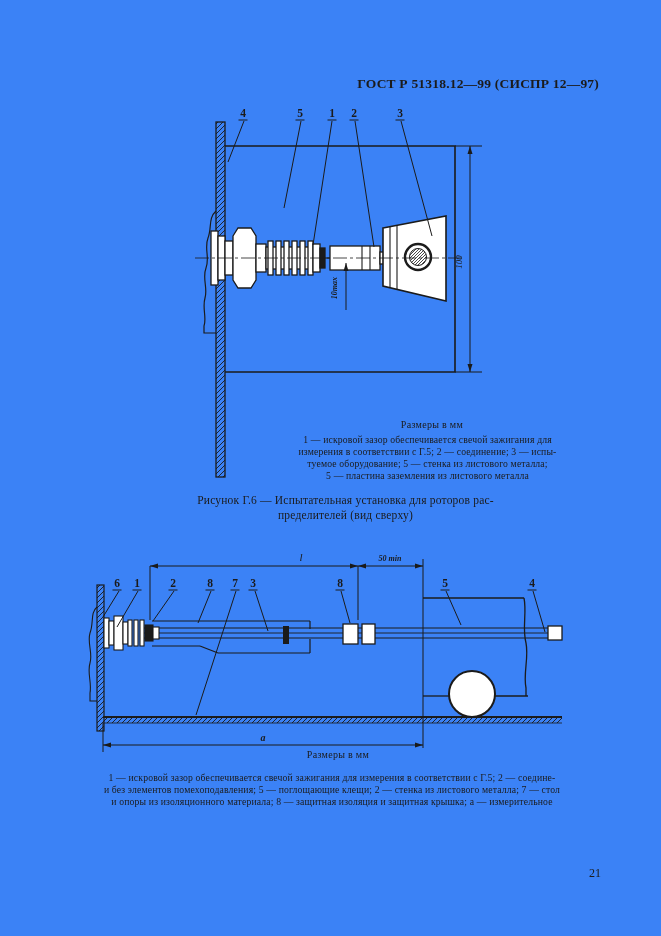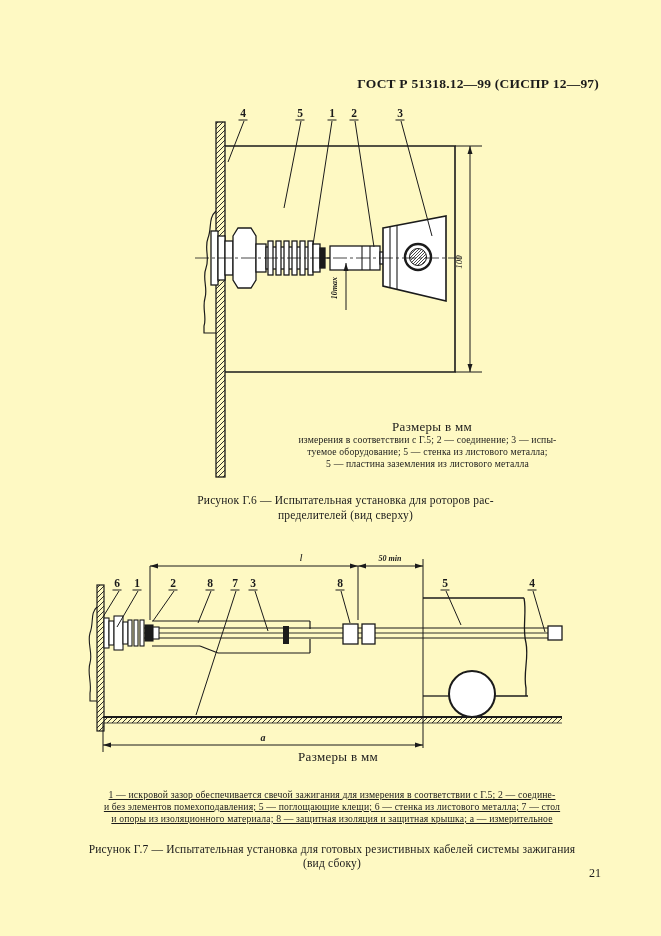--- a/index.html
+++ b/index.html
@@ -1,22 +1,22 @@
 <!DOCTYPE html>
 <html><head>
 <meta charset="utf-8">
 <style>
   html,body{margin:0;padding:0;background:#ffffff;}
   .page{
-    position:relative;width:661px;height:936px;background:#fef9c3;
+    position:relative;width:661px;height:936px;background:#3b82f6;
     font-family:"Liberation Serif","DejaVu Serif",serif;color:#1b1b1b;overflow:hidden;
   }
   .abs{position:absolute;}
   .header{top:76px;left:0;right:62px;text-align:right;font-weight:bold;font-size:13.5px;letter-spacing:.2px;}
-  .sizes-note{font-size:13px;text-align:center;letter-spacing:.3px;}
+  .sizes-note{font-size:10px;text-align:center;letter-spacing:.3px;}
   .legend{font-size:9.7px;line-height:11.9px;text-align:center;letter-spacing:.15px;}
   .caption{font-size:11.5px;text-align:center;line-height:15px;letter-spacing:.2px;}
   .pagenum{top:866px;right:60px;font-size:12px;}
   svg text{font-family:"Liberation Serif","DejaVu Serif",serif;fill:#1b1b1b;}
   .callout{font-size:11.5px;font-weight:bold;}
   .dimtext{font-size:9px;font-style:italic;}
   .dimtext-sm{font-size:8px;font-style:italic;font-weight:bold;}
   .dimletter{font-size:11px;font-style:italic;}
   .dimletter-sm{font-size:10px;font-style:italic;font-weight:bold;}
 </style>
@@ -110,20 +110,21 @@
         <line x1="142.5" y1="15" x2="151.5" y2="15"></line>
         <line x1="164.5" y1="15" x2="173.5" y2="15"></line>
         <line x1="210.5" y1="15" x2="219.5" y2="15"></line>
       </g>
     </g>
   </svg>
 
   <div class="abs sizes-note" style="top:419px;left:287px;width:290px;">Размеры в мм</div>
 
   <div class="abs legend" style="top:434px;left:285px;width:285px;">
+    <div>1 — искровой зазор обеспечивается свечой зажигания для</div>
     <div>измерения в соответствии с Г.5; 2 — соединение; 3 — испы-</div>
     <div>туемое оборудование; 5 — стенка из листового металла;</div>
     <div>5 — пластина заземления из листового металла</div>
   </div>
 
   <div class="abs caption" style="top:493px;left:158px;width:375px;">
     <div>Рисунок Г.6 — Испытательная установка для роторов рас-</div>
     <div>пределителей (вид сверху)</div>
   </div>
 
@@ -235,26 +236,22 @@
         <line x1="163.5" y1="45" x2="172.5" y2="45"></line>
         <line x1="250.5" y1="45" x2="259.5" y2="45"></line>
         <line x1="355.5" y1="45" x2="364.5" y2="45"></line>
         <line x1="442.5" y1="45" x2="451.5" y2="45"></line>
       </g>
     </g>
   </svg>
 
   <div class="abs sizes-note" style="top:749px;left:238px;width:200px;">Размеры в мм</div>
 
-  <div class="abs legend" style="top:789px;left:58px;width:548px;text-decoration:underline;">
+  <div class="abs legend" style="top:772px;left:58px;width:548px;">
     <div>1 — искровой зазор обеспечивается свечой зажигания  для измерения  в  соответствии с Г.5; 2 — соедине-</div>
-    <div>и без элементов помехоподавления; 5 — поглощающие клещи; 6 — стенка из листового металла; 7 — стол</div>
+    <div>и без элементов помехоподавления; 5 — поглощающие клещи; 2 — стенка из листового металла; 7 — стол</div>
     <div>и опоры из изоляционного материала; 8 — защитная изоляция и защитная крышка; а — измерительное</div>
   </div>
 
-  <div class="abs caption" style="top:842px;left:58px;width:548px;line-height:14px;">
-    <div>Рисунок Г.7 — Испытательная установка для готовых резистивных кабелей системы зажигания</div>
-    <div>(вид сбоку)</div>
-  </div>
 
   <div class="abs pagenum">21</div>
 
 </div>
 
 </body></html>

